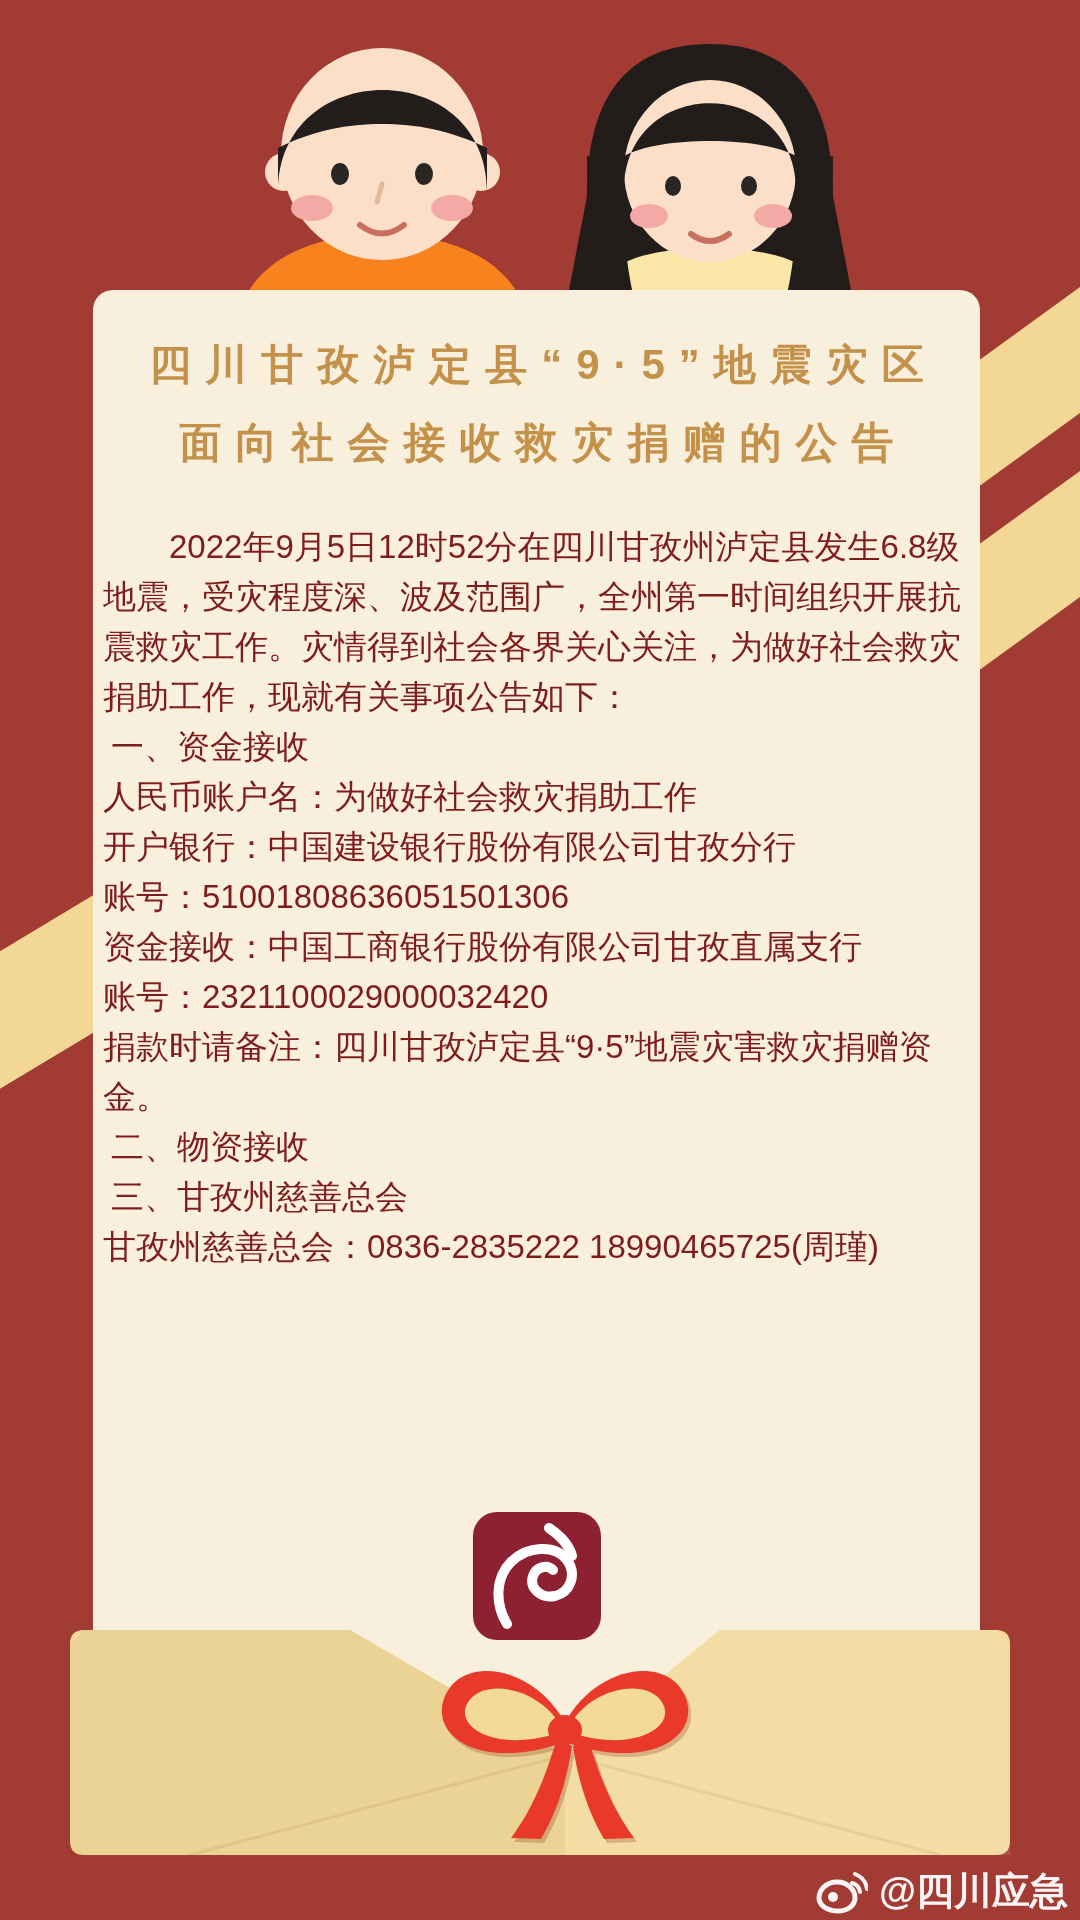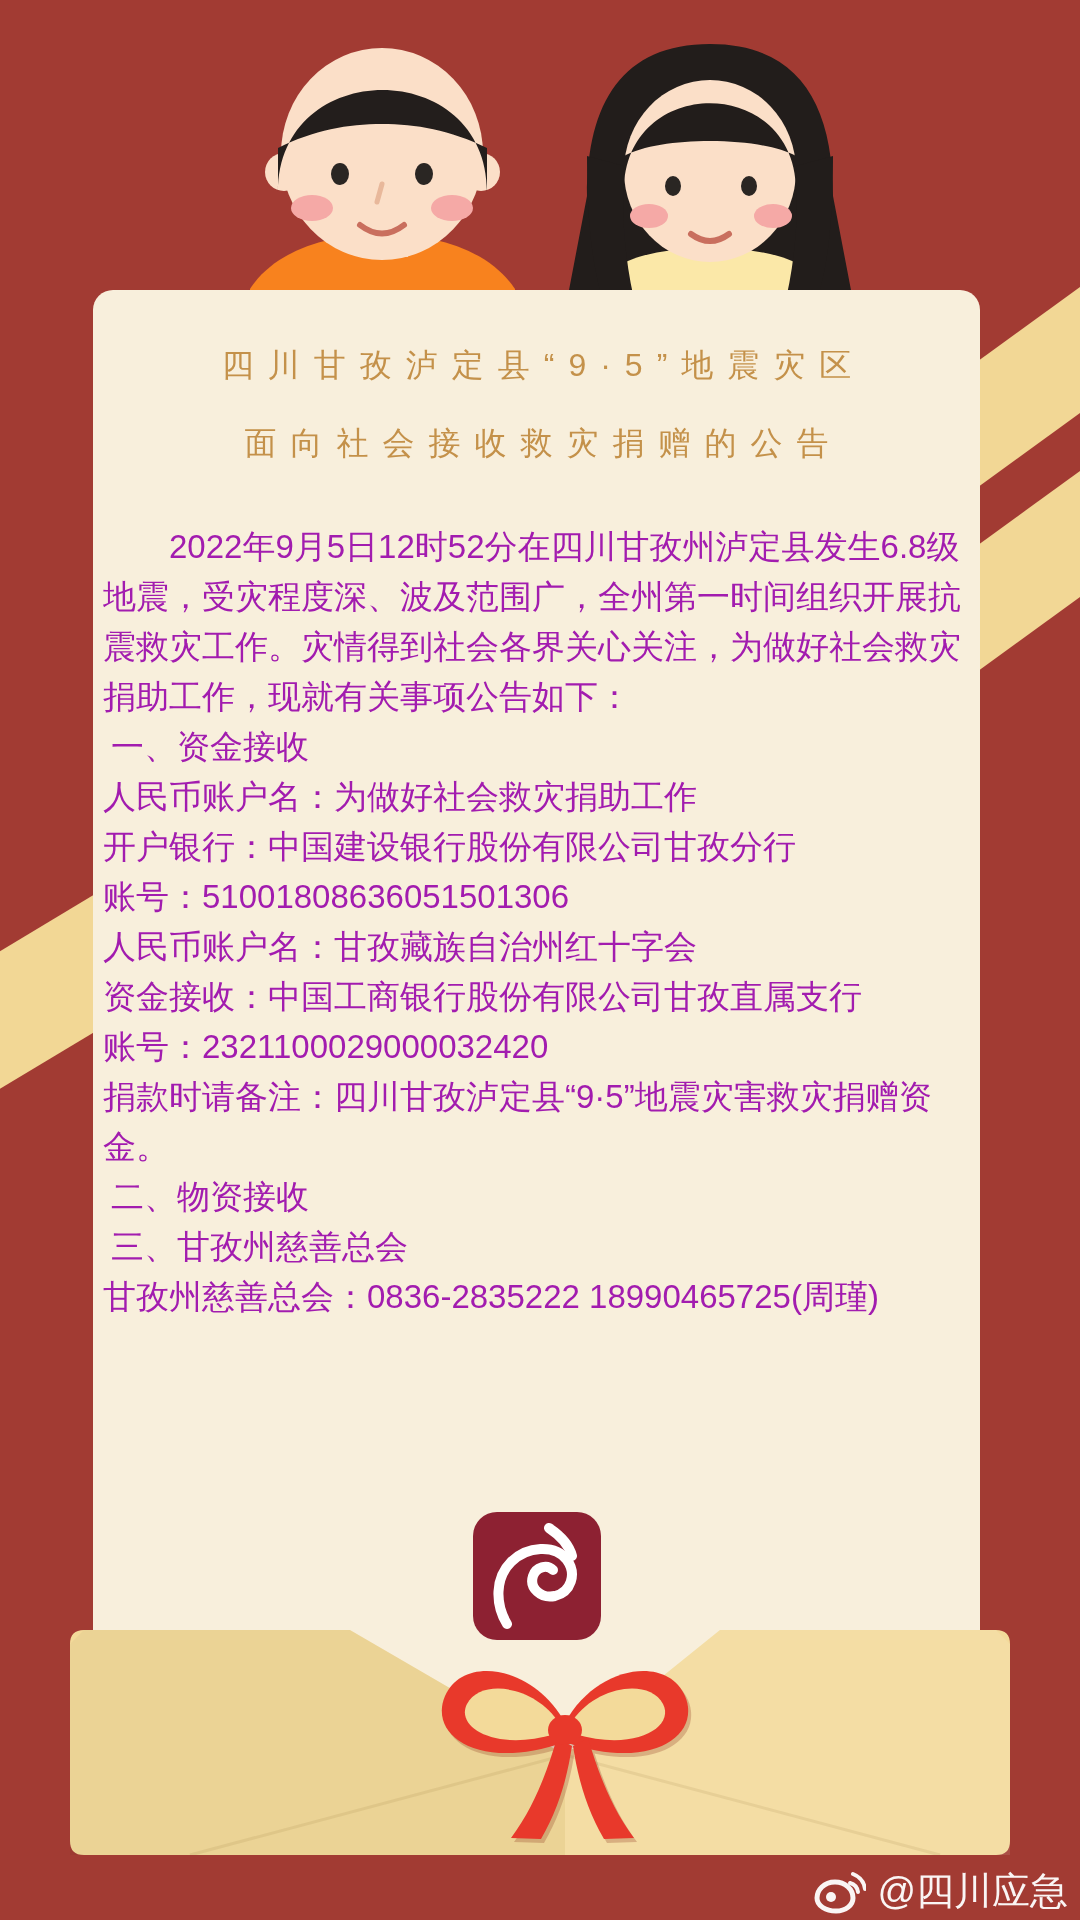--- a/index.html
+++ b/index.html
@@ -20,47 +20,47 @@
   #stripe-r1{width:500px;height:102px;right:-210px;top:328px;transform:rotate(-36deg);}
   #stripe-r2{width:500px;height:102px;right:-210px;top:512px;transform:rotate(-36deg);}
   #stripe-l1{width:520px;height:118px;left:-300px;top:985px;transform:rotate(-31deg);}
 
   
   .card{
     position:absolute;left:93px;top:290px;width:887px;height:1490px;
     background:#F8EFDC;border-radius:20px;z-index:2;
   }
   .card-title{
-    margin-top:36px;text-align:center;color:#C4914A;font-weight:normal;
-    font-size:32px;letter-spacing:14px;
+    margin-top:36px;text-align:center;color:#C4914A;font-weight:bold;
+    font-size:42px;letter-spacing:14px;
   }
   .title-line{line-height:78px;padding-left:14px;}
   .body-text{
-    margin:40px 10px 16px 10px;font-size:33px;line-height:50px;color:#a21caf;
+    margin:40px 10px 16px 10px;font-size:33px;line-height:50px;color:#7f1d1d;
     letter-spacing:0px;
   }
   .body-text p{margin:0;}
   .para-indent{text-indent:2em;}
   .para-section{padding-left:8px;}
 
   
   .logo{
     position:absolute;left:473px;top:1512px;width:128px;height:128px;
     background:#8D2132;border-radius:24px;z-index:3;
   }
 
   
   .envelope{position:absolute;left:70px;top:1630px;width:940px;height:225px;z-index:4;}
   .bow{position:absolute;left:425px;top:1648px;width:280px;height:195px;z-index:5;
        filter:drop-shadow(3px 4px 0 rgba(130,40,20,0.25));}
 
   
   .watermark{
     position:absolute;top:1866px;right:12px;z-index:6;display:flex;align-items:center;gap:11px;
-    color:rgba(255,255,255,0.95);font-size:38px;font-weight:normal;
+    color:rgba(255,255,255,0.95);font-size:38px;font-weight:bold;
   }
 </style>
 </head>
 <body>
 
 <div class="poster">
 
   <svg class="kid" id="boy" viewBox="0 0 265 285">
     <path d="M-15,320 C-15,245 55,212 132,212 C209,212 280,245 280,320 Z" fill="#F8821E"></path>
     <rect x="108" y="190" width="50" height="45" fill="#F6D3B8"></rect>
@@ -98,21 +98,20 @@
     <div class="card-title">
       <div class="title-line">四川甘孜泸定县“9·5”地震灾区</div>
       <div class="title-line">面向社会接收救灾捐赠的公告</div>
     </div>
     <div class="body-text">
       <p class="para-indent">2022年9月5日12时52分在四川甘孜州泸定县发生6.8级地震，受灾程度深、波及范围广，全州第一时间组织开展抗震救灾工作。灾情得到社会各界关心关注，为做好社会救灾捐助工作，现就有关事项公告如下：</p>
       <p class="para-section">一、资金接收</p>
       <p>人民币账户名：为做好社会救灾捐助工作</p>
       <p>开户银行：中国建设银行股份有限公司甘孜分行</p>
       <p>账号：51001808636051501306</p>
-      <p>人民币账户名：甘孜藏族自治州红十字会</p>
       <p>资金接收：中国工商银行股份有限公司甘孜直属支行</p>
       <p>账号：2321100029000032420</p>
       <p>捐款时请备注：四川甘孜泸定县“9·5”地震灾害救灾捐赠资金。</p>
       <p class="para-section">二、物资接收</p>
       <p class="para-section">三、甘孜州慈善总会</p>
       <p>甘孜州慈善总会：0836-2835222 18990465725(周瑾)</p>
     </div>
   </div>
 
   <div class="logo">

